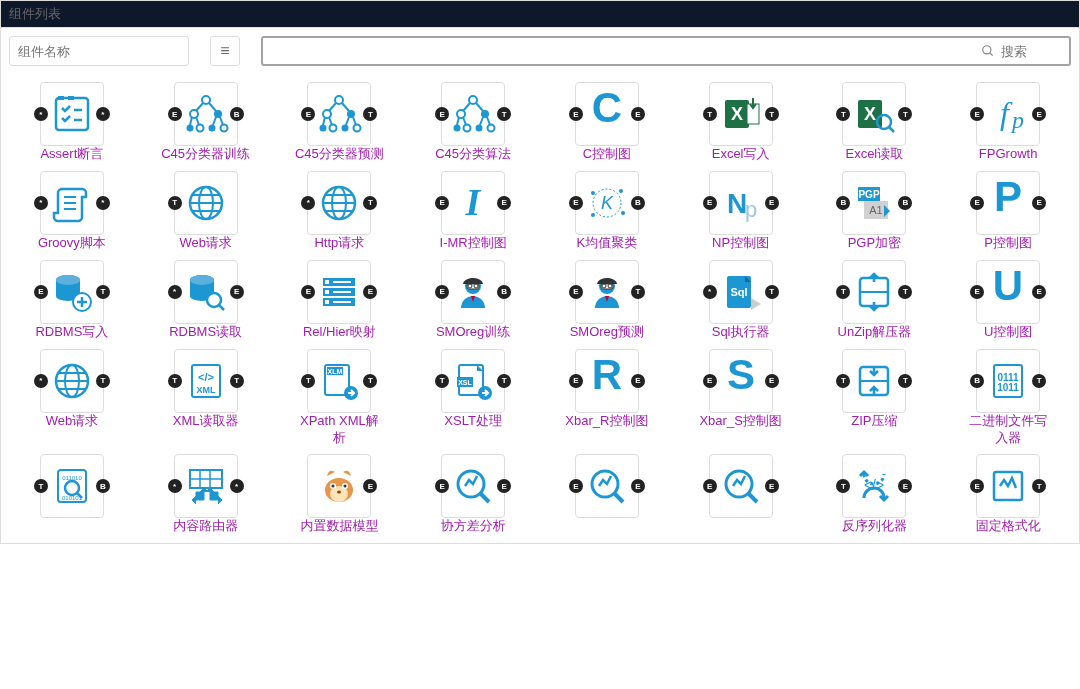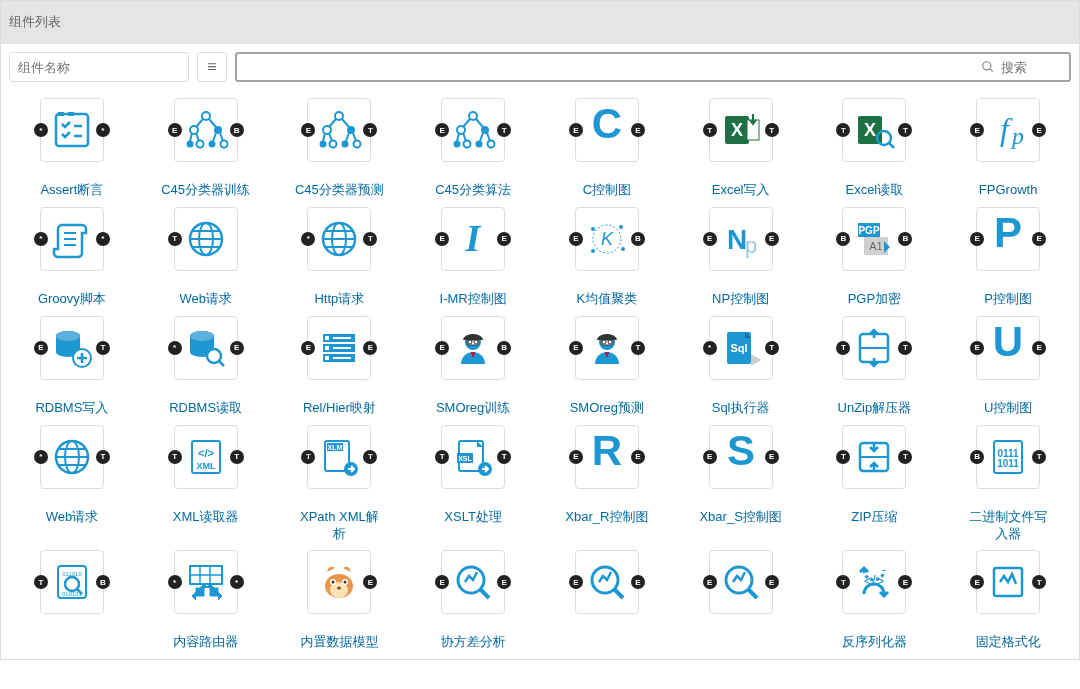--- a/index.html
+++ b/index.html
@@ -1,29 +1,29 @@
 <!DOCTYPE html>
 <html><head>
 <meta charset="utf-8">
 <style>
 * { margin: 0; padding: 0; box-sizing: border-box; }
 body { font-family: "Microsoft YaHei", Arial, sans-serif; font-size: 13px; background: #fff; color: #555; }
 .window { width: 1080px; border: 1px solid #ddd; }
-.titlebar { background: #e5e5e5; padding: 12px 8px; border-bottom: 1px solid #e0e0e0; font-size: 13px; color: #666; }
-.toolbar { display: flex; gap: 8px; padding: 8px; align-items: center; }
+.titlebar { background: #0f172a; padding: 4px 8px; border-bottom: 1px solid #e0e0e0; font-size: 13px; color: #666; }
+.toolbar { display: flex; gap: 21px; padding: 8px; align-items: center; }
 .name-input { width: 180px; height: 30px; border: 1px solid #ddd; border-radius: 3px; padding: 0 8px; font-size: 13px; color: #aaa; }
 .menu-btn { width: 30px; height: 30px; border: 1px solid #ddd; border-radius: 3px; background: #fff; display: flex; align-items: center; justify-content: center; font-size: 16px; color: #666; cursor: pointer; }
 .search-wrap { flex: 1; display: flex; align-items: center; border: 2px solid #a3a3a3; border-radius: 3px; height: 30px; padding: 0 8px; }
 .spacer { flex: 1; }
 .search-icon { color: #888; margin-right: 6px; }
 .search-input { border: none; outline: none; font-size: 13px; color: #aaa; width: 60px; }
 .grid { display: grid; grid-template-columns: repeat(8, 1fr); gap: 8px 8px; padding: 8px; }
 .item { display: flex; flex-direction: column; align-items: center; text-align: center; position: relative; }
 .icon-box { width: 64px; height: 64px; border: 1px solid #ddd; border-radius: 4px; display: flex; align-items: center; justify-content: center; background: #fff; position: relative; }
-.label { margin-top: 20px; font-size: 13px; color: #0369a1; line-height: 1.3; max-width: 90px; word-break: break-all; }
+.label { margin-top: 0; font-size: 13px; color: #a21caf; line-height: 1.3; max-width: 90px; word-break: break-all; }
 .badge { position: absolute; width: 14px; height: 14px; border-radius: 50%; background: #222; color: #fff; font-size: 8px; font-weight: bold; display: flex; align-items: center; justify-content: center; top: 24px; }
 .badge.l { left: -7px; }
 .badge.r { right: -7px; }
 svg { display: block; }
 </style>
 </head>
 <body>
 
 <div class="window">
   <div class="titlebar">组件列表</div>

